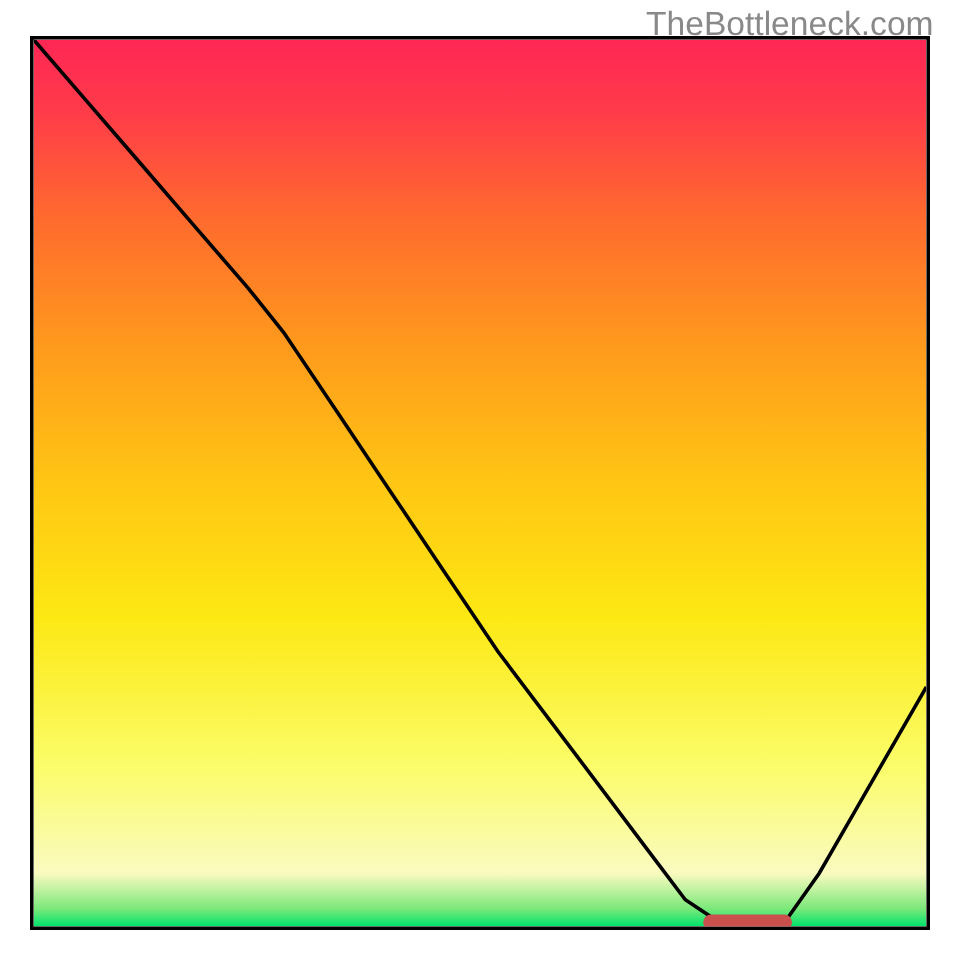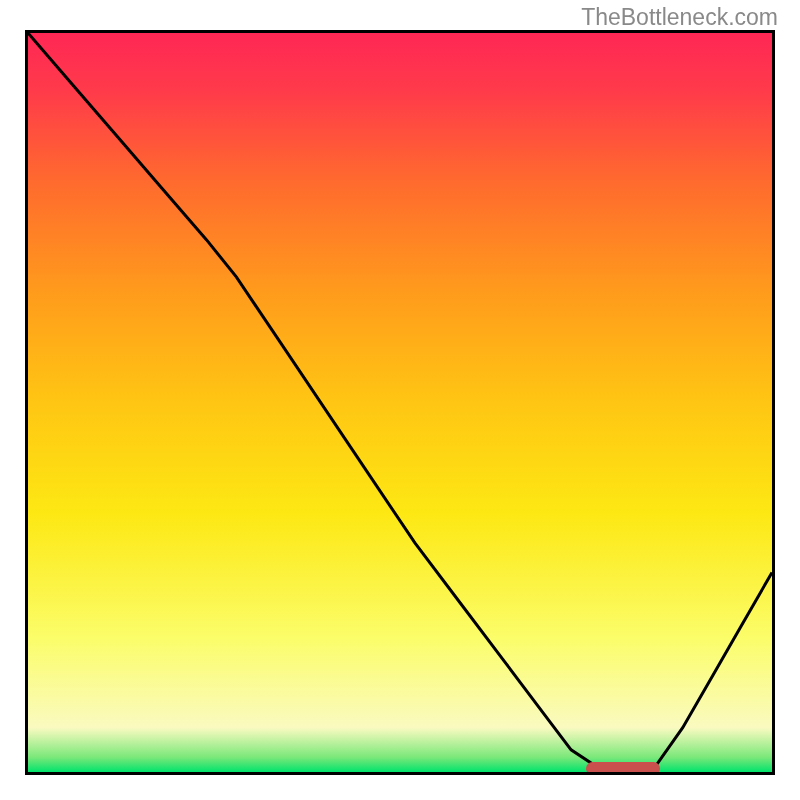--- a/index.html
+++ b/index.html
@@ -43,21 +43,21 @@
   .marker {
     position: absolute;
     height: 13px;
     border-radius: 7px;
     background: #c9504c;
   }
   .watermark {
     position: absolute;
     top: 4px;
     right: 22px;
-    font-size: 23px;
+    font-size: 28px;
     color: #89898a;
     letter-spacing: 0px;
     font-weight: 500;
   }
 </style>
 </head>
 <body>
 
 <div class="outer">
 

